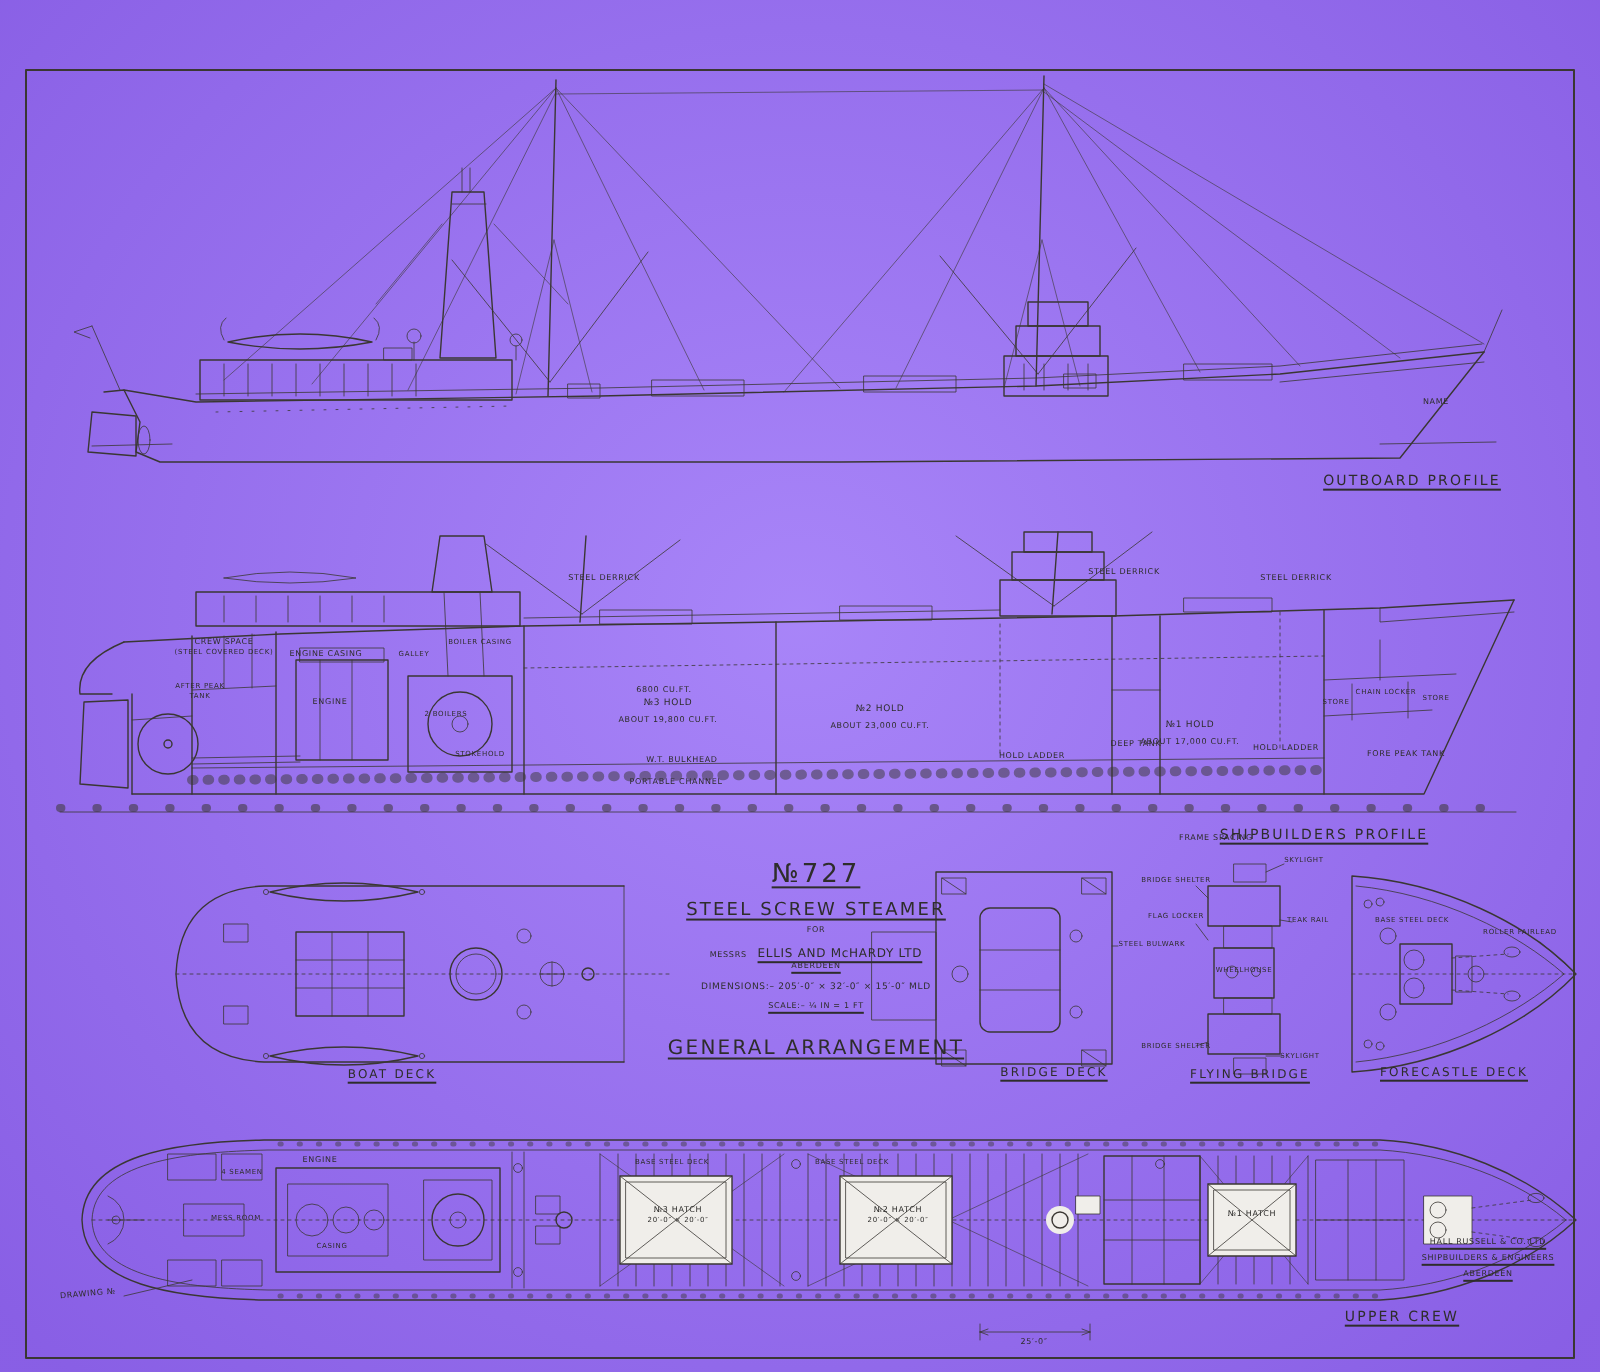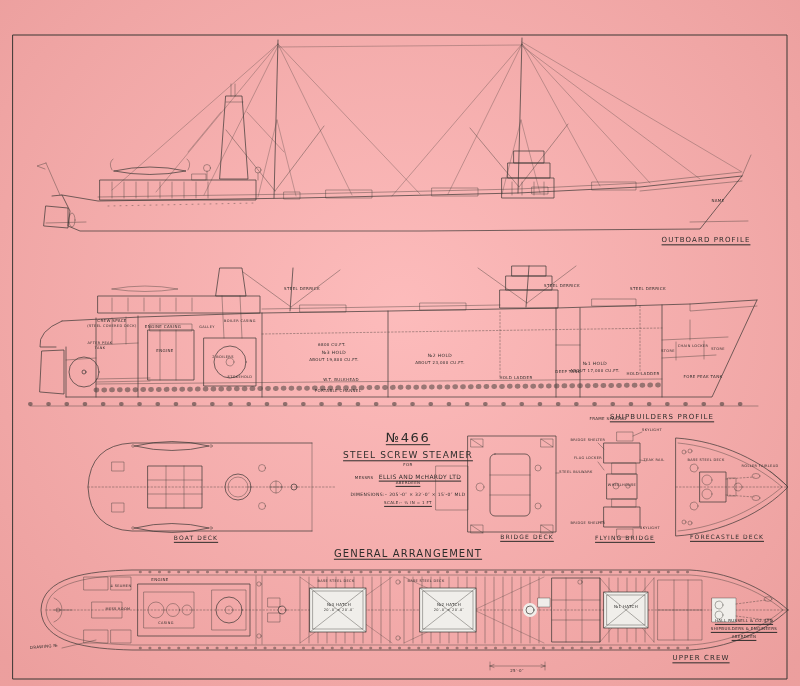--- a/index.html
+++ b/index.html
@@ -1,16 +1,16 @@
 <!DOCTYPE html>
 <html><head>
 <meta charset="utf-8">
 <style>
   html,body{margin:0;padding:0;background:#e7e5e1;}
-  .sheet{position:relative;width:800px;height:686px;background:#fca5a5;overflow:hidden;
+  .sheet{position:relative;width:800px;height:686px;background:#8b5cf6;overflow:hidden;
          font-family:"DejaVu Sans", sans-serif;color:#2e2d2b;}
   .sheet::before{content:"";position:absolute;inset:0;
     background:radial-gradient(ellipse at 50% 45%, rgba(255,255,255,.25), rgba(120,115,105,.12) 96%);
     pointer-events:none;}
   svg{position:absolute;left:0;top:0;}
   .ln{stroke:#3a3733;fill:none;stroke-width:.7;stroke-linecap:round;stroke-linejoin:round;}
   .thin{stroke-width:.4;}
   .rig{stroke-width:.35;opacity:.85;}
   .fillp{fill:#f0eeea;}
   .fl{fill:#f0eeea;}
@@ -274,28 +274,28 @@
 <span class="lbl t35" style="left:240px;top:322px">BOILER CASING</span>
 <span class="lbl t35" style="left:207px;top:328px">GALLEY</span>
 <span class="lbl t4" style="left:165px;top:351px">ENGINE</span>
 <span class="lbl t35" style="left:223px;top:358px">2 BOILERS</span>
 <span class="lbl t35" style="left:240px;top:378px">STOKEHOLD</span>
 <span class="lbl t35" style="left:100px;top:344px">AFTER PEAK</span>
 <span class="lbl t35" style="left:100px;top:349px">TANK</span>
 <span class="lbl t7 u cap" style="left:662px;top:418px">SHIPBUILDERS PROFILE</span>
 <span class="lbl t4" style="left:608px;top:419px">FRAME SPACING</span>
 
-<span class="lbl t13 u" style="left:408px;top:438px;letter-spacing:1.5px">№466</span>
+<span class="lbl t13 u" style="left:408px;top:438px;letter-spacing:1.5px">№727</span>
 <span class="lbl t9 u cap" style="left:408px;top:456px">STEEL SCREW STEAMER</span>
 <span class="lbl t4" style="left:408px;top:465px">FOR</span>
 <span class="lbl" style="left:408px;top:474px"><span class="t4">MESSRS</span> <span class="t6 u">ELLIS AND McHARDY LTD</span></span>
 <span class="lbl t4 u" style="left:408px;top:483px">ABERDEEN</span>
 <span class="lbl t45" style="left:408px;top:495px">DIMENSIONS:– 205′-0″ × 32′-0″ × 15′-0″ MLD</span>
 <span class="lbl t4 u" style="left:408px;top:503px">SCALE:– ¼ IN = 1 FT</span>
-<span class="lbl t10 u cap" style="left:408px;top:554px">GENERAL ARRANGEMENT</span>
+<span class="lbl t10 u cap" style="left:408px;top:525px">GENERAL ARRANGEMENT</span>
 
 <span class="lbl t6 u cap" style="left:196px;top:538px">BOAT DECK</span>
 <span class="lbl t6 u cap" style="left:527px;top:537px">BRIDGE DECK</span>
 <span class="lbl t35" style="left:576px;top:473px">STEEL BULWARK</span>
 <span class="lbl t6 u cap" style="left:625px;top:538px">FLYING BRIDGE</span>
 <span class="lbl t35" style="left:652px;top:431px">SKYLIGHT</span>
 <span class="lbl t35" style="left:588px;top:441px">BRIDGE SHELTER</span>
 <span class="lbl t35" style="left:654px;top:461px">TEAK RAIL</span>
 <span class="lbl t35" style="left:588px;top:459px">FLAG LOCKER</span>
 <span class="lbl t35" style="left:622px;top:486px">WHEELHOUSE</span>

